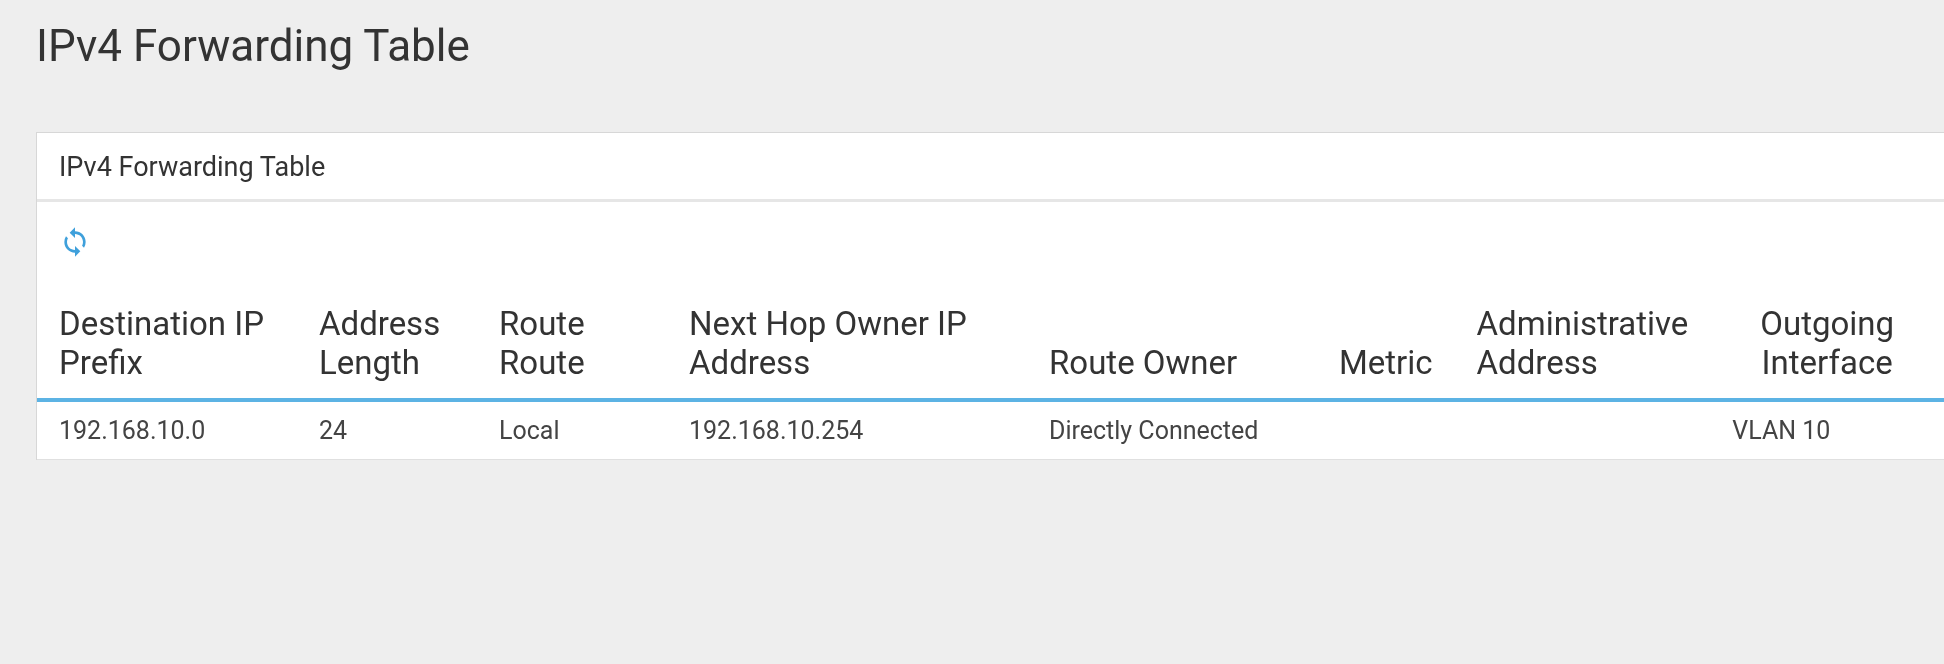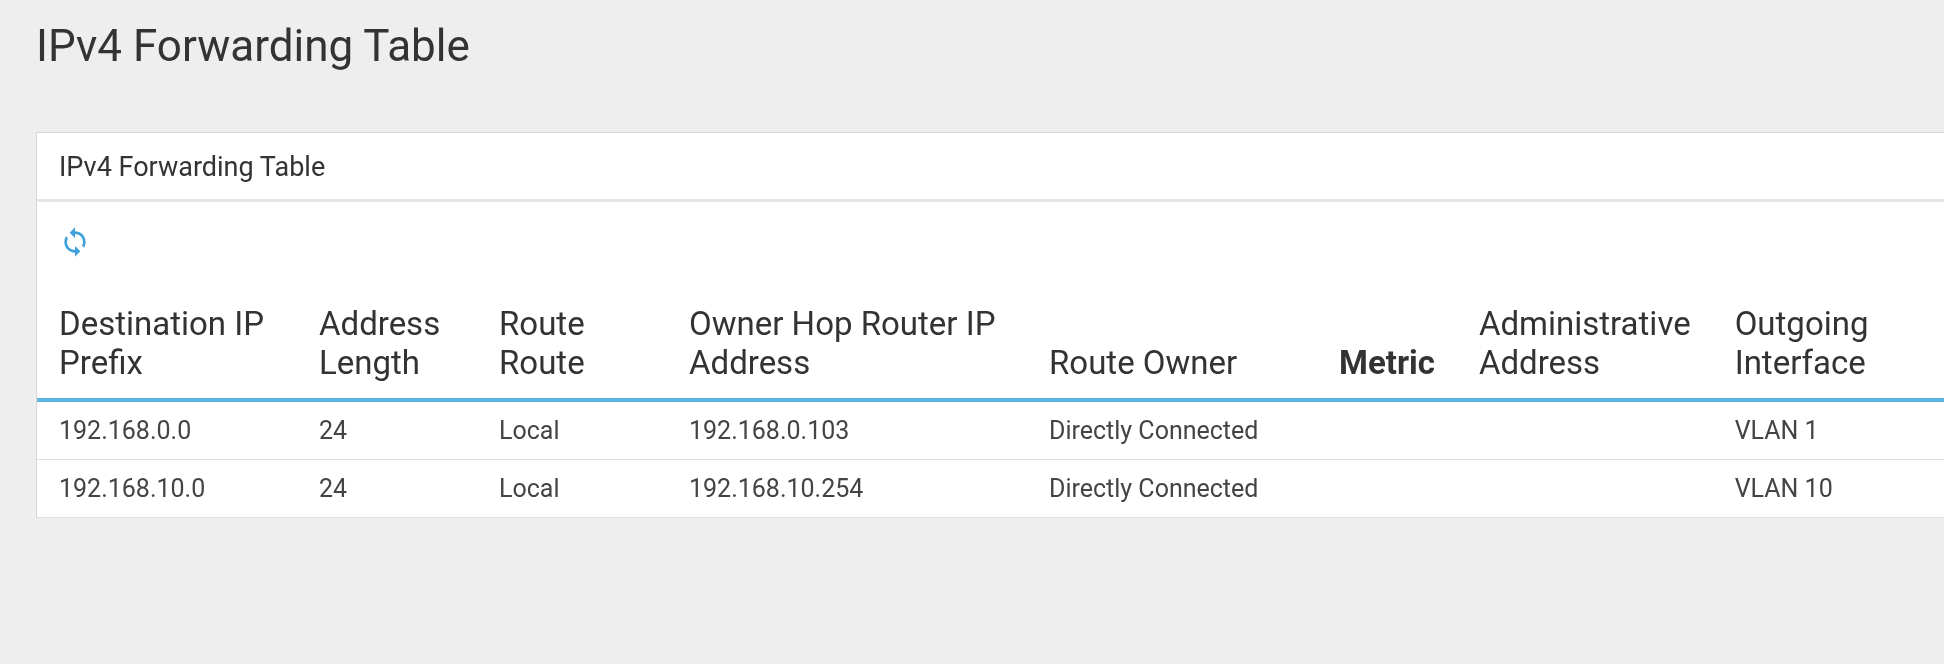--- a/index.html
+++ b/index.html
@@ -71,23 +71,23 @@
       color: #444;
       padding: 14px 22px;
       border-bottom: 1px solid #e0e0e0;
       white-space: nowrap;
     }
     th.col-dest { width: 260px; }
     th.col-prefix { width: 180px; }
     th.col-route-type { width: 190px; }
     th.col-nexthop { width: 360px; }
     th.col-owner { width: 290px; }
-    th.col-metric { width: 120px; font-weight: bold; }
+    th.col-metric { width: 120px; }
     th.col-admin { width: 210px; }
-    th.col-out { width: auto; }
+    th.col-out { width: auto; text-align: center; }
   </style>
 </head>
 <body>
 
 <div class="page-header">
   <h1 class="page-title">IPv4 Forwarding Table</h1>
 </div>
 
 <div class="content-area">
   <div class="panel">
@@ -102,38 +102,28 @@
           </svg>
         </span>
       </button>
     </div>
     <table>
       <thead>
         <tr>
           <th class="col-dest">Destination IP Prefix</th>
           <th class="col-prefix">Address Length</th>
           <th class="col-route-type">Route Route</th>
-          <th class="col-nexthop">Owner Hop Router IP Address</th>
+          <th class="col-nexthop">Next Hop Owner IP Address</th>
           <th class="col-owner">Route Owner</th>
           <th class="col-metric">Metric</th>
           <th class="col-admin">Administrative Address</th>
           <th class="col-out">Outgoing Interface</th>
         </tr>
       </thead>
       <tbody>
-        <tr>
-          <td>192.168.0.0</td>
-          <td>24</td>
-          <td>Local</td>
-          <td>192.168.0.103</td>
-          <td>Directly Connected</td>
-          <td></td>
-          <td></td>
-          <td>VLAN 1</td>
-        </tr>
         <tr>
           <td>192.168.10.0</td>
           <td>24</td>
           <td>Local</td>
           <td>192.168.10.254</td>
           <td>Directly Connected</td>
           <td></td>
           <td></td>
           <td>VLAN 10</td>
         </tr>

